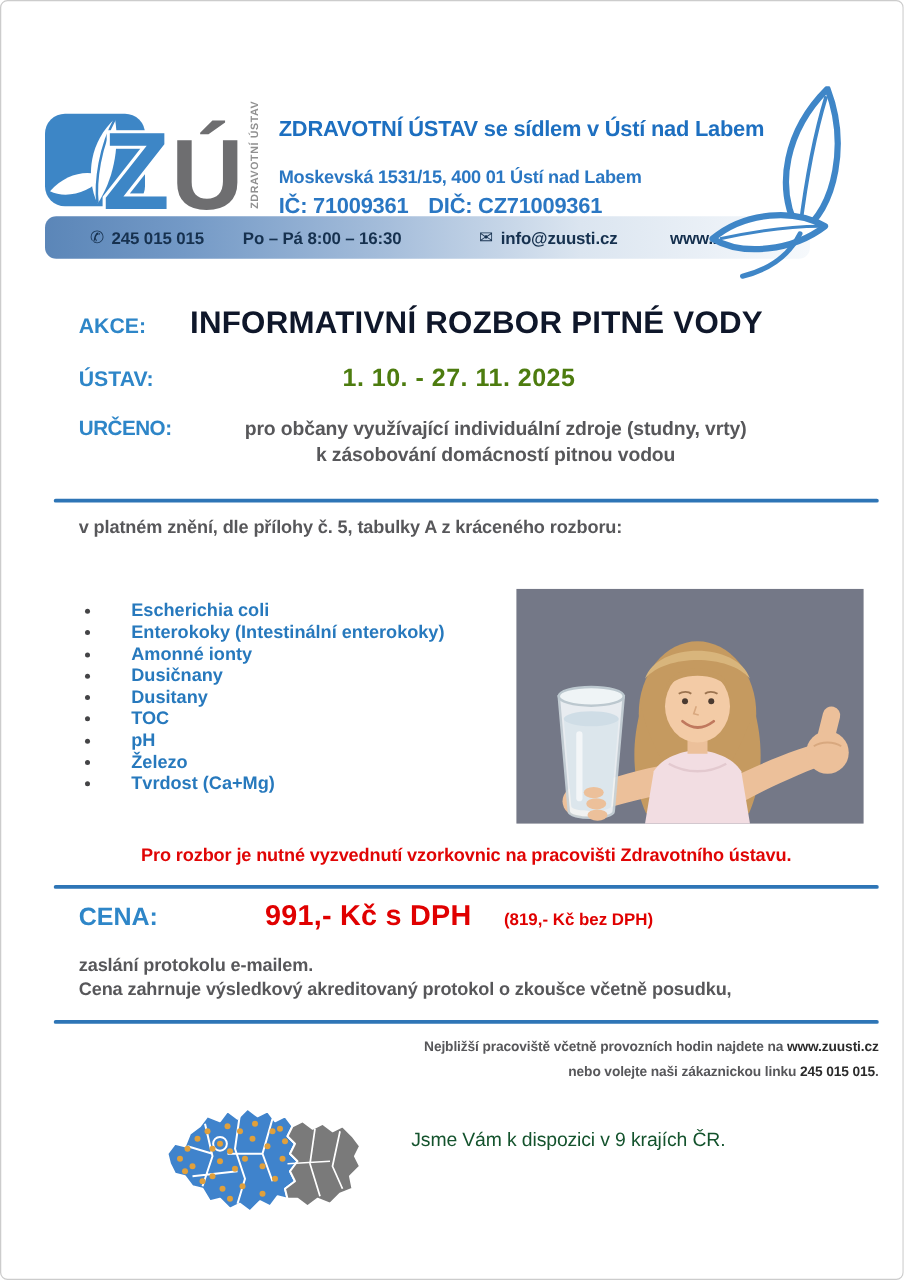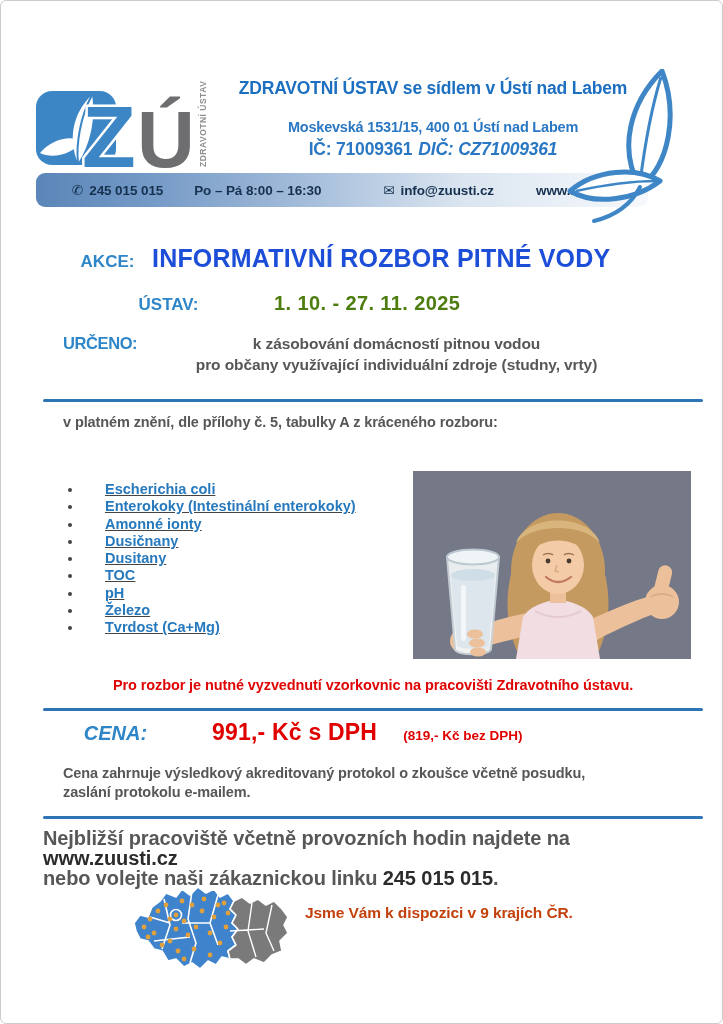--- a/index.html
+++ b/index.html
@@ -3,69 +3,69 @@
 <meta charset="utf-8">
 <style>
   html,body{margin:0;padding:0;background:#ffffff;}
   .page{
     position:relative;width:723px;height:1024px;box-sizing:border-box;
     background:#ffffff;border:1px solid #cccccc;border-radius:6px;overflow:hidden;
     font-family:"Liberation Sans","DejaVu Sans",sans-serif;
   }
   
   .logo-svg{position:absolute;left:33px;top:78px;z-index:2;}
-  .header-text{position:absolute;left:222px;top:77px;width:420px;text-align:center;z-index:2;}
+  .header-text{position:absolute;left:222px;top:92px;width:420px;text-align:left;z-index:2;}
   .org-name{font-size:17.5px;font-weight:bold;color:#1d6fc0;letter-spacing:-0.2px;}
   .org-address{font-size:14.5px;font-weight:bold;color:#2a77c3;margin-top:20px;letter-spacing:-0.2px;}
   .org-ids{font-size:17.5px;font-weight:bold;color:#2a77c3;margin-top:4px;letter-spacing:-0.2px;}
-  .org-ids .dic{margin-left:6px;font-style:italic;}
+  .org-ids .dic{margin-left:16px;}
   .leaf-deco{position:absolute;left:565px;top:68px;z-index:3;}
   .contact-bar{
     position:absolute;left:35px;top:172px;width:612px;height:34px;z-index:1;
     border-radius:9px;box-sizing:border-box;padding-left:36px;
     background:linear-gradient(90deg,#5b86b8 0%,#7399c6 18%,#a6bedb 45%,#dbe5f0 70%,#f6f9fc 100%);
     display:flex;align-items:center;
     font-size:13.5px;font-weight:bold;color:#16314f;letter-spacing:-0.1px;white-space:nowrap;
   }
   .cb-icon{margin-right:6px;font-weight:normal;}
   .cb-hours{margin-left:31px;}
   .cb-email-wrap{margin-left:62px;display:flex;align-items:center;}
   .cb-web{margin-left:42px;}
   
   .row-akce{position:absolute;left:62px;top:243px;width:645px;display:flex;align-items:baseline;}
-  .lbl-blue{color:#2e86c8;font-weight:bold;text-align:center;}
+  .lbl-blue{color:#2e86c8;font-weight:bold;}
   .akce-label{font-size:17px;width:89px;flex:none;}
-  .akce-title{font-size:25px;font-weight:bold;color:#1d4ed8;letter-spacing:0.2px;}
+  .akce-title{font-size:25px;font-weight:bold;color:#0f172a;letter-spacing:0.2px;}
   .row-trvani{position:absolute;left:62px;top:291px;width:645px;display:flex;align-items:baseline;}
   .trvani-label{font-size:17px;width:211px;flex:none;}
   .trvani-value{font-size:20px;font-weight:bold;color:#4d7c0f;letter-spacing:0.4px;}
   .row-urceno{position:absolute;left:62px;top:332px;width:645px;display:flex;align-items:baseline;}
   .urceno-label{font-size:16.5px;width:66px;flex:none;letter-spacing:-0.4px;}
   .urceno-text{font-size:15.5px;font-weight:bold;color:#57575a;width:535px;text-align:center;line-height:21px;letter-spacing:-0.1px;}
   
   .rule{position:absolute;left:42px;width:660px;height:3px;background:#2e75b6;border-radius:2px;}
   .rule1{top:398px;} .rule2{top:707px;} .rule3{top:815px;}
   
   .scope-intro{position:absolute;left:62px;top:412px;width:600px;font-size:14.5px;font-weight:bold;color:#57575a;line-height:19px;letter-spacing:-0.1px;}
   .param-list{position:absolute;left:66px;top:480px;margin:0;padding:0 0 0 16px;list-style:disc;}
-  .param-list li{font-size:14.5px;line-height:17.3px;color:#444446;padding-left:22px;text-decoration:underline;}
+  .param-list li{font-size:14.5px;line-height:17.3px;color:#444446;padding-left:22px;}
   .param-list li span{color:#2779bd;font-weight:bold;}
   .photo-svg{position:absolute;left:412px;top:470px;}
   
   .notice{position:absolute;left:42px;top:676px;width:660px;text-align:center;font-size:14.5px;font-weight:bold;color:#e00505;letter-spacing:-0.1px;}
   .row-price{position:absolute;left:62px;top:718px;width:645px;display:flex;align-items:baseline;}
-  .price-label{font-size:20px;width:105px;flex:none;font-style:italic;}
+  .price-label{font-size:20px;width:105px;flex:none;}
   .price-gross{font-size:23px;font-weight:bold;color:#e00000;letter-spacing:0.2px;margin-left:44px;}
   .price-net{font-size:13.5px;font-weight:bold;color:#e00000;margin-left:26px;}
   .price-includes{position:absolute;left:62px;top:763px;width:620px;font-size:14.5px;font-weight:bold;color:#57575a;line-height:19px;letter-spacing:-0.1px;}
   
-  .footer-note{position:absolute;left:42px;top:827px;width:660px;text-align:left;font-size:20px;font-weight:bold;color:#57575a;line-height:20px;letter-spacing:-0.1px;}
+  .footer-note{position:absolute;left:42px;top:827px;width:660px;text-align:right;font-size:11px;font-weight:bold;color:#57575a;line-height:20px;letter-spacing:-0.1px;}
   .footer-note .strong{color:#2b2b2b;}
   .map-svg{position:absolute;left:125px;top:872px;}
-  .map-caption{position:absolute;left:304px;top:903px;width:350px;font-size:15.5px;font-weight:bold;color:#c2410c;letter-spacing:-0.1px;}
+  .map-caption{position:absolute;left:328px;top:903px;width:350px;font-size:15.5px;font-weight:normal;color:#14532d;letter-spacing:-0.1px;}
 </style>
 </head>
 <body>
 
 <div class="page">
 
   <svg class="logo-svg" width="180" height="104" viewBox="0 0 180 104">
     <rect x="2" y="12" width="80" height="74" rx="16" fill="#3d86c6"></rect>
     <g>
       <path d="M44 84 C34 62 38 34 58 16 C62 40 56 66 44 84 Z" fill="#ffffff"></path>
@@ -110,22 +110,22 @@
   </div>
 
   <div class="row-trvani">
     <span class="lbl-blue trvani-label">ÚSTAV:</span>
     <span class="trvani-value">1. 10. - 27. 11. 2025</span>
   </div>
 
   <div class="row-urceno">
     <span class="lbl-blue urceno-label">URČENO:</span>
     <span class="urceno-text">
+      <div>pro občany využívající individuální zdroje (studny, vrty)</div>
       <div>k zásobování domácností pitnou vodou</div>
-      <div>pro občany využívající individuální zdroje (studny, vrty)</div>
     </span>
   </div>
 
   <div class="rule rule1"></div>
 
   <div class="scope-intro">
     <div>v platném znění, dle přílohy č. 5, tabulky A z kráceného rozboru:</div>
   </div>
 
   <ul class="param-list">
@@ -189,22 +189,22 @@
 
   <div class="rule rule2"></div>
 
   <div class="row-price">
     <span class="lbl-blue price-label">CENA:</span>
     <span class="price-gross">991,- Kč s DPH</span>
     <span class="price-net">(819,- Kč bez DPH)</span>
   </div>
 
   <div class="price-includes">
+    <div>zaslání protokolu e-mailem.</div>
     <div>Cena zahrnuje výsledkový akreditovaný protokol o zkoušce včetně posudku,</div>
-    <div>zaslání protokolu e-mailem.</div>
   </div>
 
   <div class="rule rule3"></div>
 
   <div class="footer-note">
     <div><span>Nejbližší pracoviště včetně provozních hodin najdete na </span><span class="strong">www.zuusti.cz</span></div>
     <div><span>nebo volejte naši zákaznickou linku </span><span class="strong">245 015 015</span><span>.</span></div>
   </div>
 
   <svg class="map-svg" width="175" height="105" viewBox="0 0 175 105">

